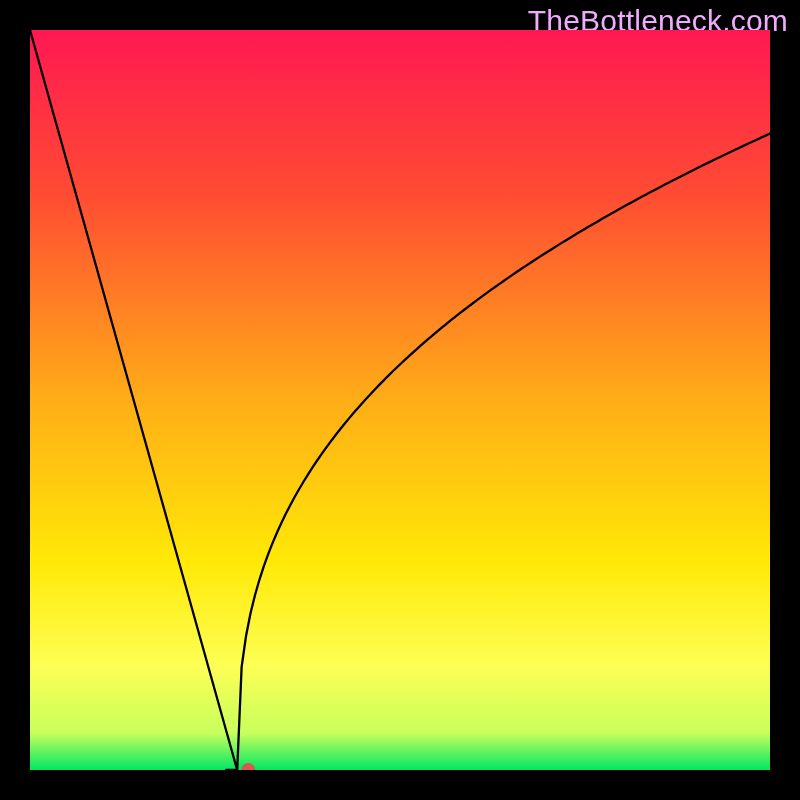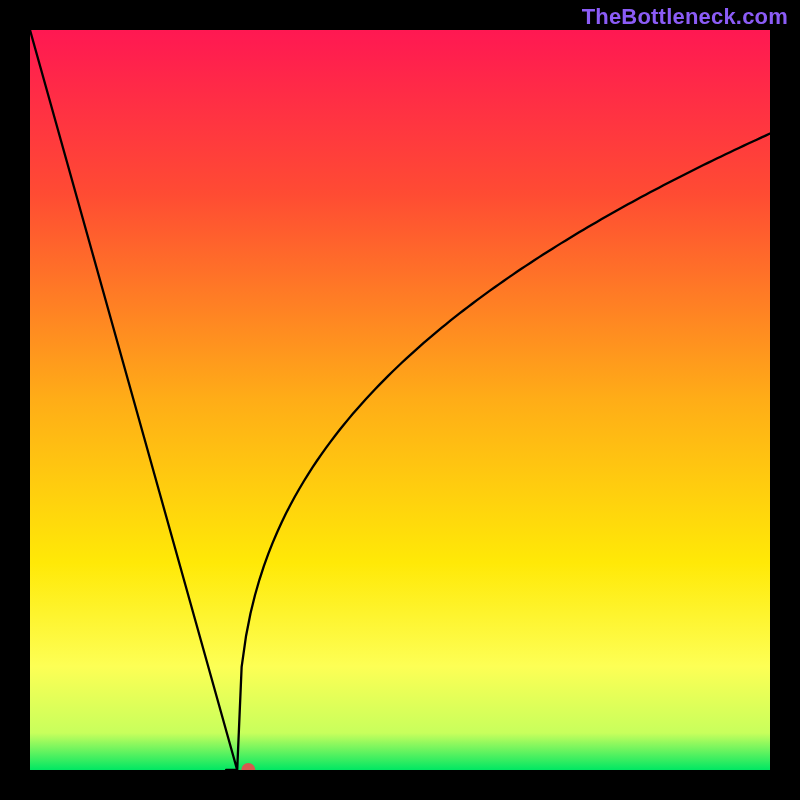--- a/index.html
+++ b/index.html
@@ -21,23 +21,23 @@
     position: absolute;
     left: 30px;
     top: 30px;
     width: 740px;
     height: 740px;
   }
   .watermark {
     position: absolute;
     top: 4px;
     right: 12px;
-    font-size: 22px;
-    font-weight: 700;
-    color: #8b5cf6;
+    font-size: 30px;
+    font-weight: 400;
+    color: #f0abfc;
     letter-spacing: 0.2px;
   }
 </style>
 </head>
 <body>
 
 <div class="frame">
   <div class="watermark">TheBottleneck.com</div>
 
   <svg class="plot-area" viewBox="0 0 740 740" preserveAspectRatio="none">

